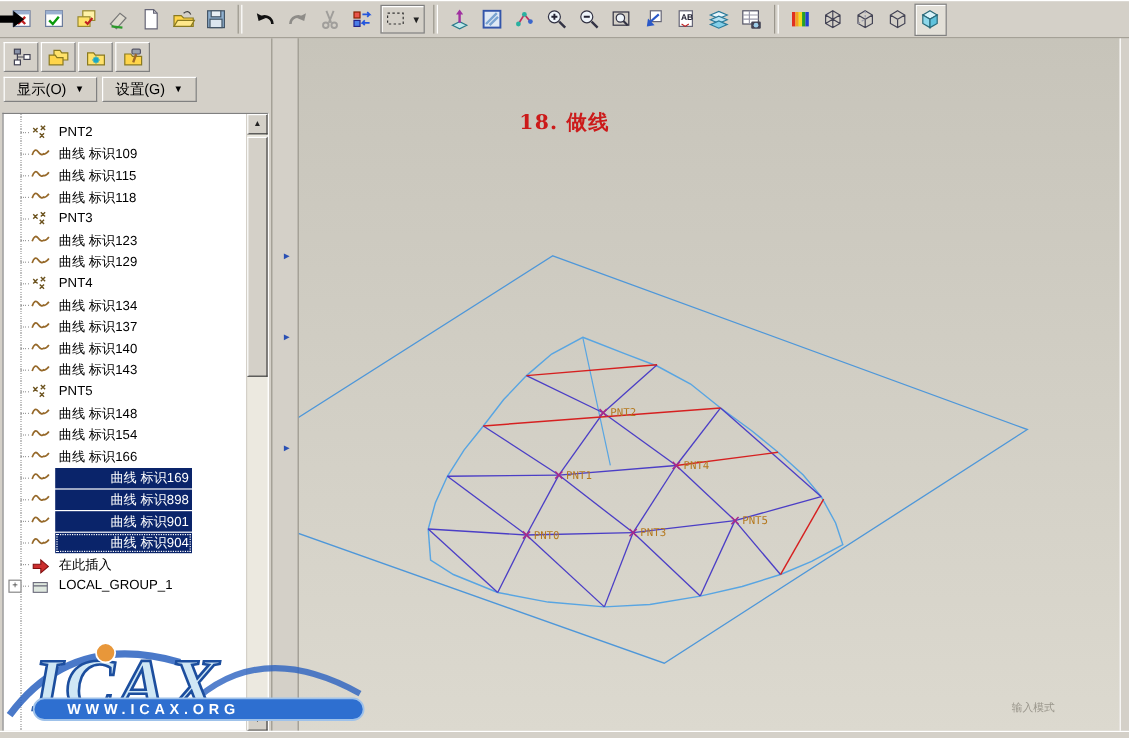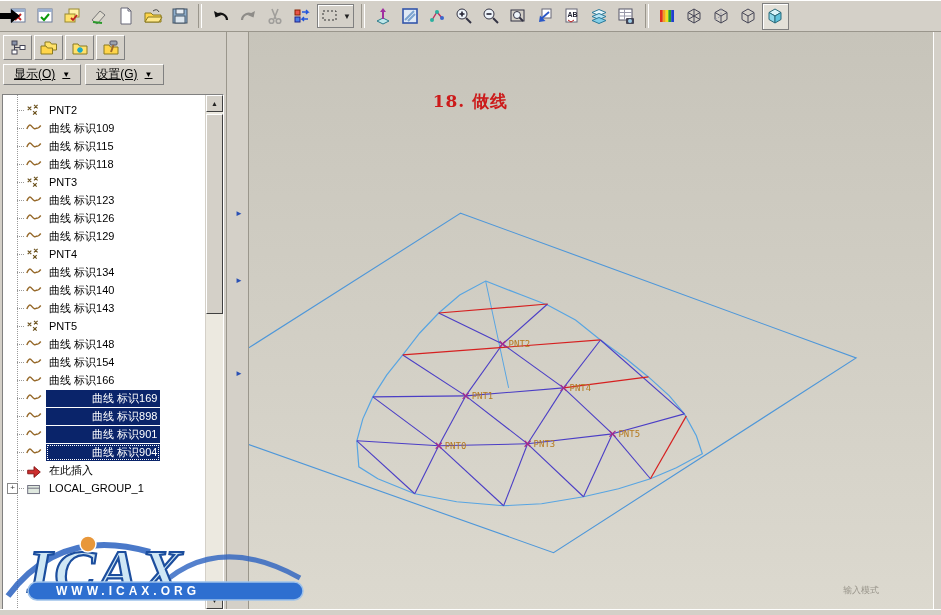--- a/index.html
+++ b/index.html
@@ -8,21 +8,21 @@
   .tb1{position:absolute;left:0;top:0;width:941px;height:32px;background:#d4d0c8;
        border-top:1px solid #fff;border-bottom:1px solid #9a968c;display:flex;align-items:center;padding-left:4px;box-sizing:border-box;}
   .tbtn{width:27px;height:27px;display:flex;align-items:center;justify-content:center;flex:0 0 auto;
         border:1px solid transparent;background:transparent;padding:0;}
   .tbtn.disabled{opacity:.55;filter:grayscale(1);}
   .tbtn.active{border:1px solid #808080;box-shadow:inset 1px 1px 0 #fff;background:#e3e0d8;}
   .tsep{width:2px;height:24px;border-left:1px solid #9a968c;border-right:1px solid #fff;margin:0 5px;flex:0 0 auto;}
   .combo{display:flex;align-items:center;height:24px;border:1px solid #808080;box-shadow:inset 1px 1px 0 #fff;
          background:#d4d0c8;padding:0 2px;margin:0 2px;flex:0 0 auto;}
   .combo .arr{font-size:8px;color:#222;margin-left:3px;}
-  .lpanel{position:absolute;left:0;top:32px;width:226px;height:583px;background:#d4d0c8;text-decoration:underline;}
+  .lpanel{position:absolute;left:0;top:32px;width:226px;height:583px;background:#d4d0c8;}
   .ltabs{display:flex;gap:2px;padding:3px 0 0 3px;height:27px;}
   .ltab{width:29px;height:25px;border:1px solid #fff;border-right-color:#808080;border-bottom-color:#808080;
         background:#d4d0c8;display:flex;align-items:center;justify-content:center;padding:0;}
   .lbtns{display:flex;gap:4px;padding:2px 0 0 3px;height:24px;}
   .lbtn{height:21px;border:1px solid #fff;border-right-color:#808080;border-bottom-color:#808080;background:#d4d0c8;
         font-size:12px;color:#000;display:flex;align-items:center;justify-content:center;gap:7px;padding:0 10px;}
   .lbtn .arr{font-size:8px;}
   .treebox{position:absolute;left:2px;top:62px;width:222px;bottom:5px;background:#fff;
            border:1px solid #808080;border-right-color:#fff;border-bottom-color:#fff;box-sizing:border-box;}
   .tree{position:absolute;left:0;top:0;right:17px;bottom:0;overflow:hidden;padding-top:6px;}
@@ -390,39 +390,39 @@
         <div class="trow">
           <span class="ticon"><svg width="18" height="18" viewBox="0 0 20 20">
               <path d="M2 9 q2.5 -7 5.5 -3 t5 2 q2 1 5 -3" stroke="#96692a" stroke-width="1.6" fill="none"></path>
             </svg></span>
           <span class="tlabel">曲线 标识123</span>
         </div>
         <div class="trow">
           <span class="ticon"><svg width="18" height="18" viewBox="0 0 20 20">
               <path d="M2 9 q2.5 -7 5.5 -3 t5 2 q2 1 5 -3" stroke="#96692a" stroke-width="1.6" fill="none"></path>
             </svg></span>
-          <span class="tlabel">曲线 标识126</span>
-        </div>
-        <div class="trow">
-          <span class="ticon"><svg width="18" height="18" viewBox="0 0 20 20">
-              <path d="M2 9 q2.5 -7 5.5 -3 t5 2 q2 1 5 -3" stroke="#96692a" stroke-width="1.6" fill="none"></path>
-            </svg></span>
           <span class="tlabel">曲线 标识129</span>
         </div>
         <div class="trow">
           <span class="ticon"><svg width="18" height="18" viewBox="0 0 20 20">
               <path d="M3 4 l4 4 M7 4 l-4 4 M10 2 l4 4 M14 2 l-4 4 M9 9 l4 4 M13 9 l-4 4" stroke="#6d5420" stroke-width="1.3"></path>
             </svg></span>
           <span class="tlabel">PNT4</span>
         </div>
         <div class="trow">
           <span class="ticon"><svg width="18" height="18" viewBox="0 0 20 20">
               <path d="M2 9 q2.5 -7 5.5 -3 t5 2 q2 1 5 -3" stroke="#96692a" stroke-width="1.6" fill="none"></path>
             </svg></span>
           <span class="tlabel">曲线 标识134</span>
+        </div>
+        <div class="trow">
+          <span class="ticon"><svg width="18" height="18" viewBox="0 0 20 20">
+              <path d="M2 9 q2.5 -7 5.5 -3 t5 2 q2 1 5 -3" stroke="#96692a" stroke-width="1.6" fill="none"></path>
+            </svg></span>
+          <span class="tlabel">曲线 标识137</span>
         </div>
         <div class="trow">
           <span class="ticon"><svg width="18" height="18" viewBox="0 0 20 20">
               <path d="M2 9 q2.5 -7 5.5 -3 t5 2 q2 1 5 -3" stroke="#96692a" stroke-width="1.6" fill="none"></path>
             </svg></span>
           <span class="tlabel">曲线 标识140</span>
         </div>
         <div class="trow">
           <span class="ticon"><svg width="18" height="18" viewBox="0 0 20 20">
               <path d="M2 9 q2.5 -7 5.5 -3 t5 2 q2 1 5 -3" stroke="#96692a" stroke-width="1.6" fill="none"></path>

